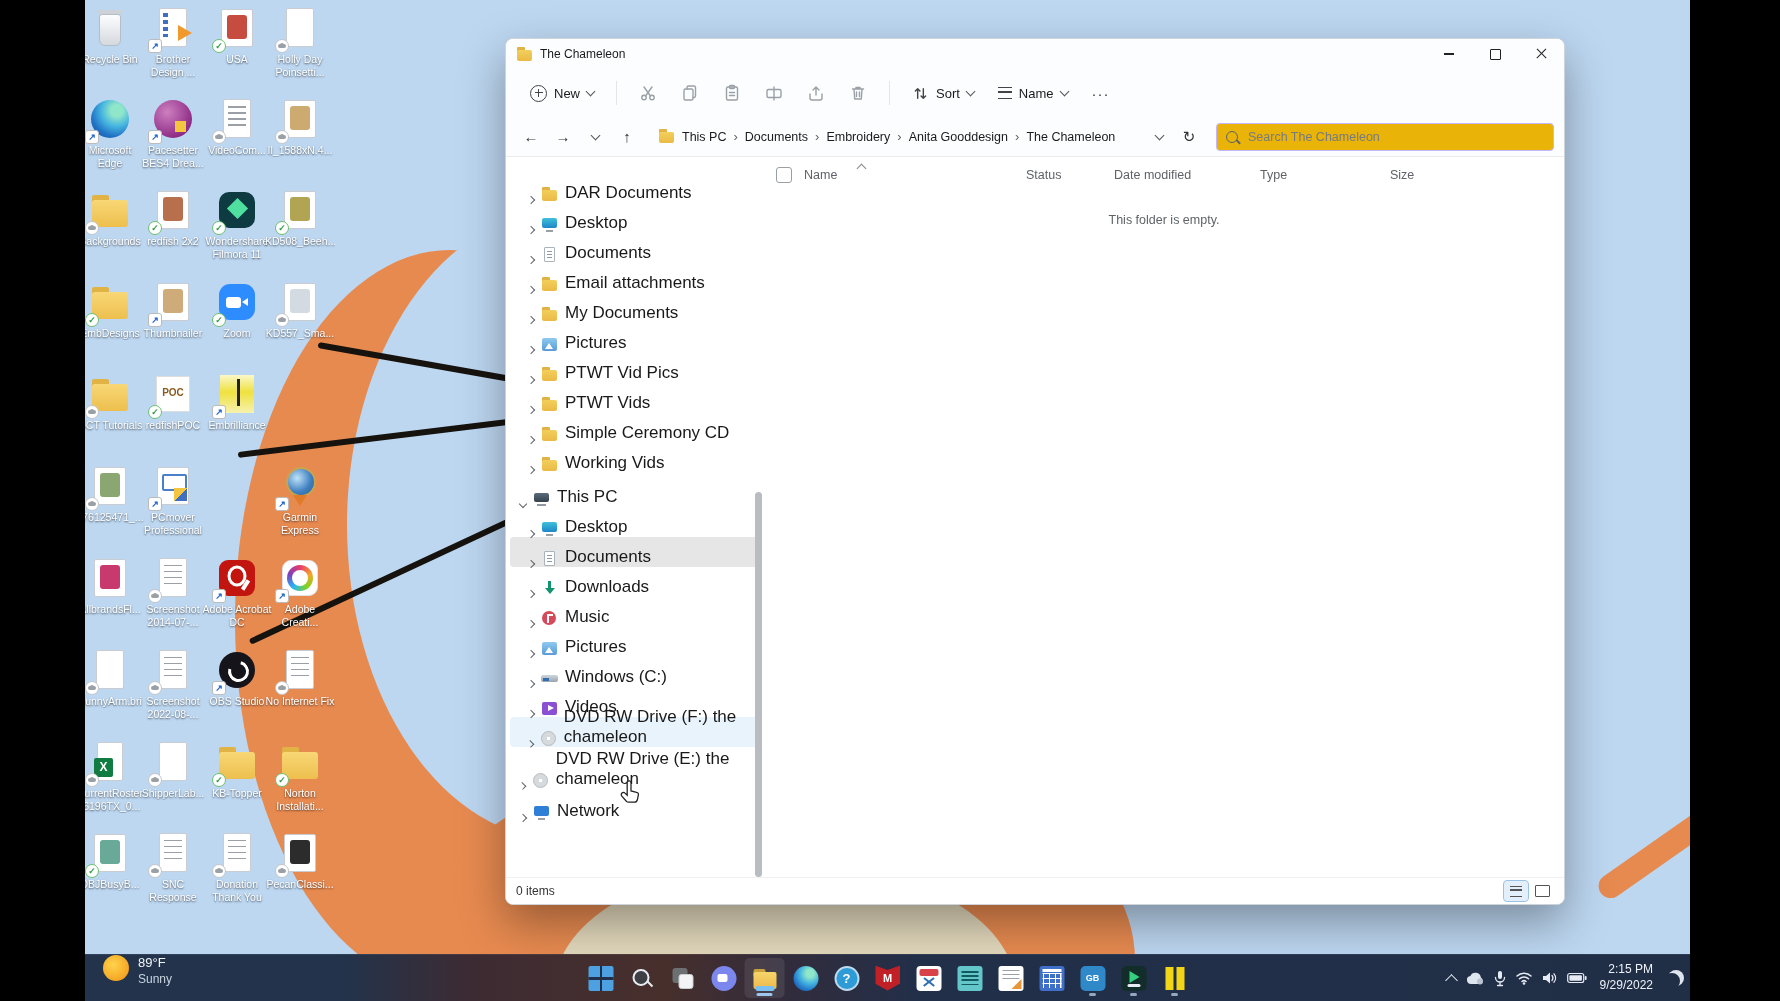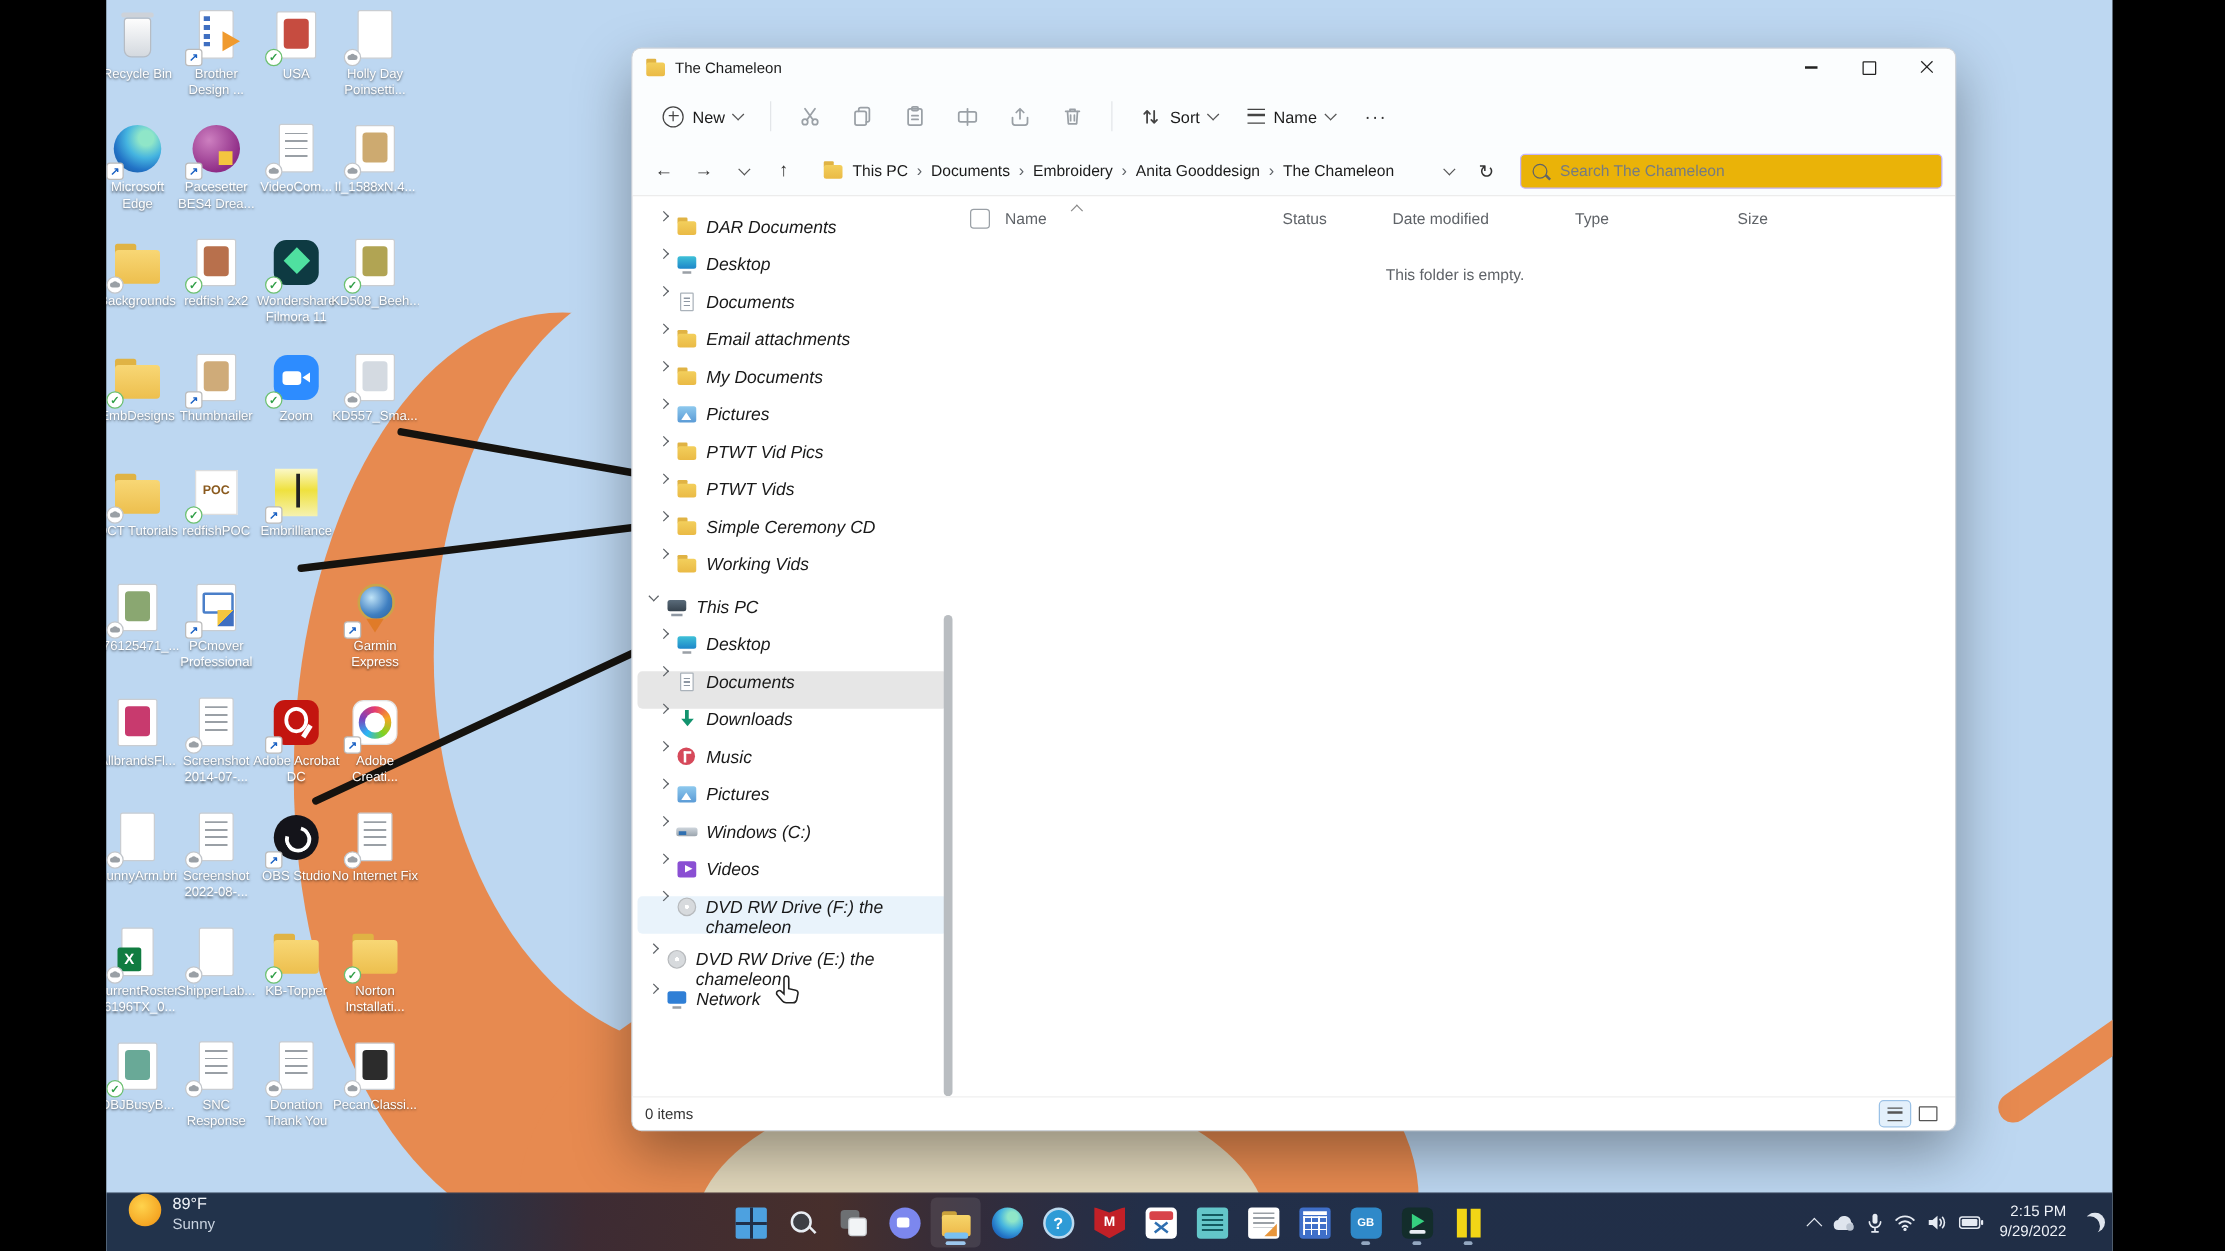--- a/index.html
+++ b/index.html
@@ -131,21 +131,21 @@
   .search-box input{border:none;outline:none;font-size:12.5px;color:#444;width:100%;font-family:"Liberation Sans",sans-serif;background:transparent;}
   .search-box input::placeholder{color:#767b81;}
   .mag{width:10px;height:10px;border:1.5px solid #5f6368;border-radius:50%;position:relative;flex:none;}
   .mag::after{content:"";position:absolute;left:9px;top:9px;width:5px;height:1.5px;background:#5f6368;transform:rotate(45deg);}
 
   .body-divider{height:1px;background:#ececec;}
   .win-body{position:relative;height:723px;display:flex;}
 
   
   .navpane{width:258px;position:relative;padding-top:16px;box-sizing:border-box;}
-  .trow{display:flex;align-items:flex-start;height:30px;margin:0 6px 0 4px;border-radius:4px;font-size:14px;color:#191919;gap:7px;padding-left:10px;font-style:italic;}
+  .trow{display:flex;align-items:flex-end;height:30px;margin:0 6px 0 4px;border-radius:4px;font-size:17px;color:#191919;gap:7px;padding-left:10px;}
   .trow.lvl1{padding-left:18px;}
   .trow.selected{background:#e6e6e6;}
   .trow.hover{background:#e9f3fb;}
   .trow .chev{width:5px;height:5px;border-color:#5f6368;}
   .gap4{margin-top:4px;} .gap12{margin-top:12px;} .gap2{margin-top:2px;}
   .vscroll{position:absolute;right:2px;top:335px;width:7px;height:385px;background:#b9bdc1;border-radius:4px;}
 
   .ti{width:17px;height:17px;position:relative;flex:none;}
   .ti::before,.ti::after{content:"";position:absolute;}
   .ti-folder::after{left:1px;right:1px;top:4px;bottom:2px;background:linear-gradient(#f3cf5c,#eaba45);border-radius:2px;}

